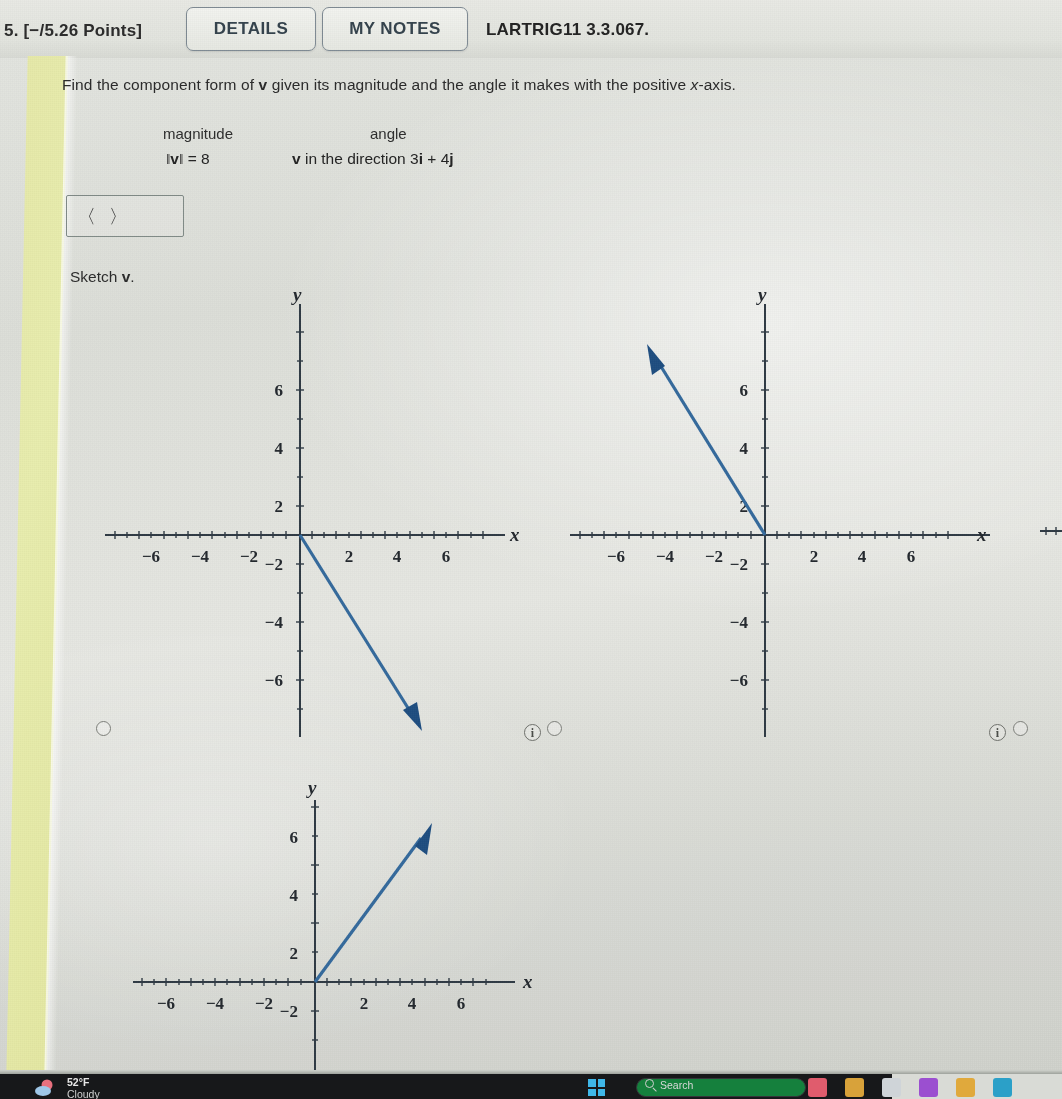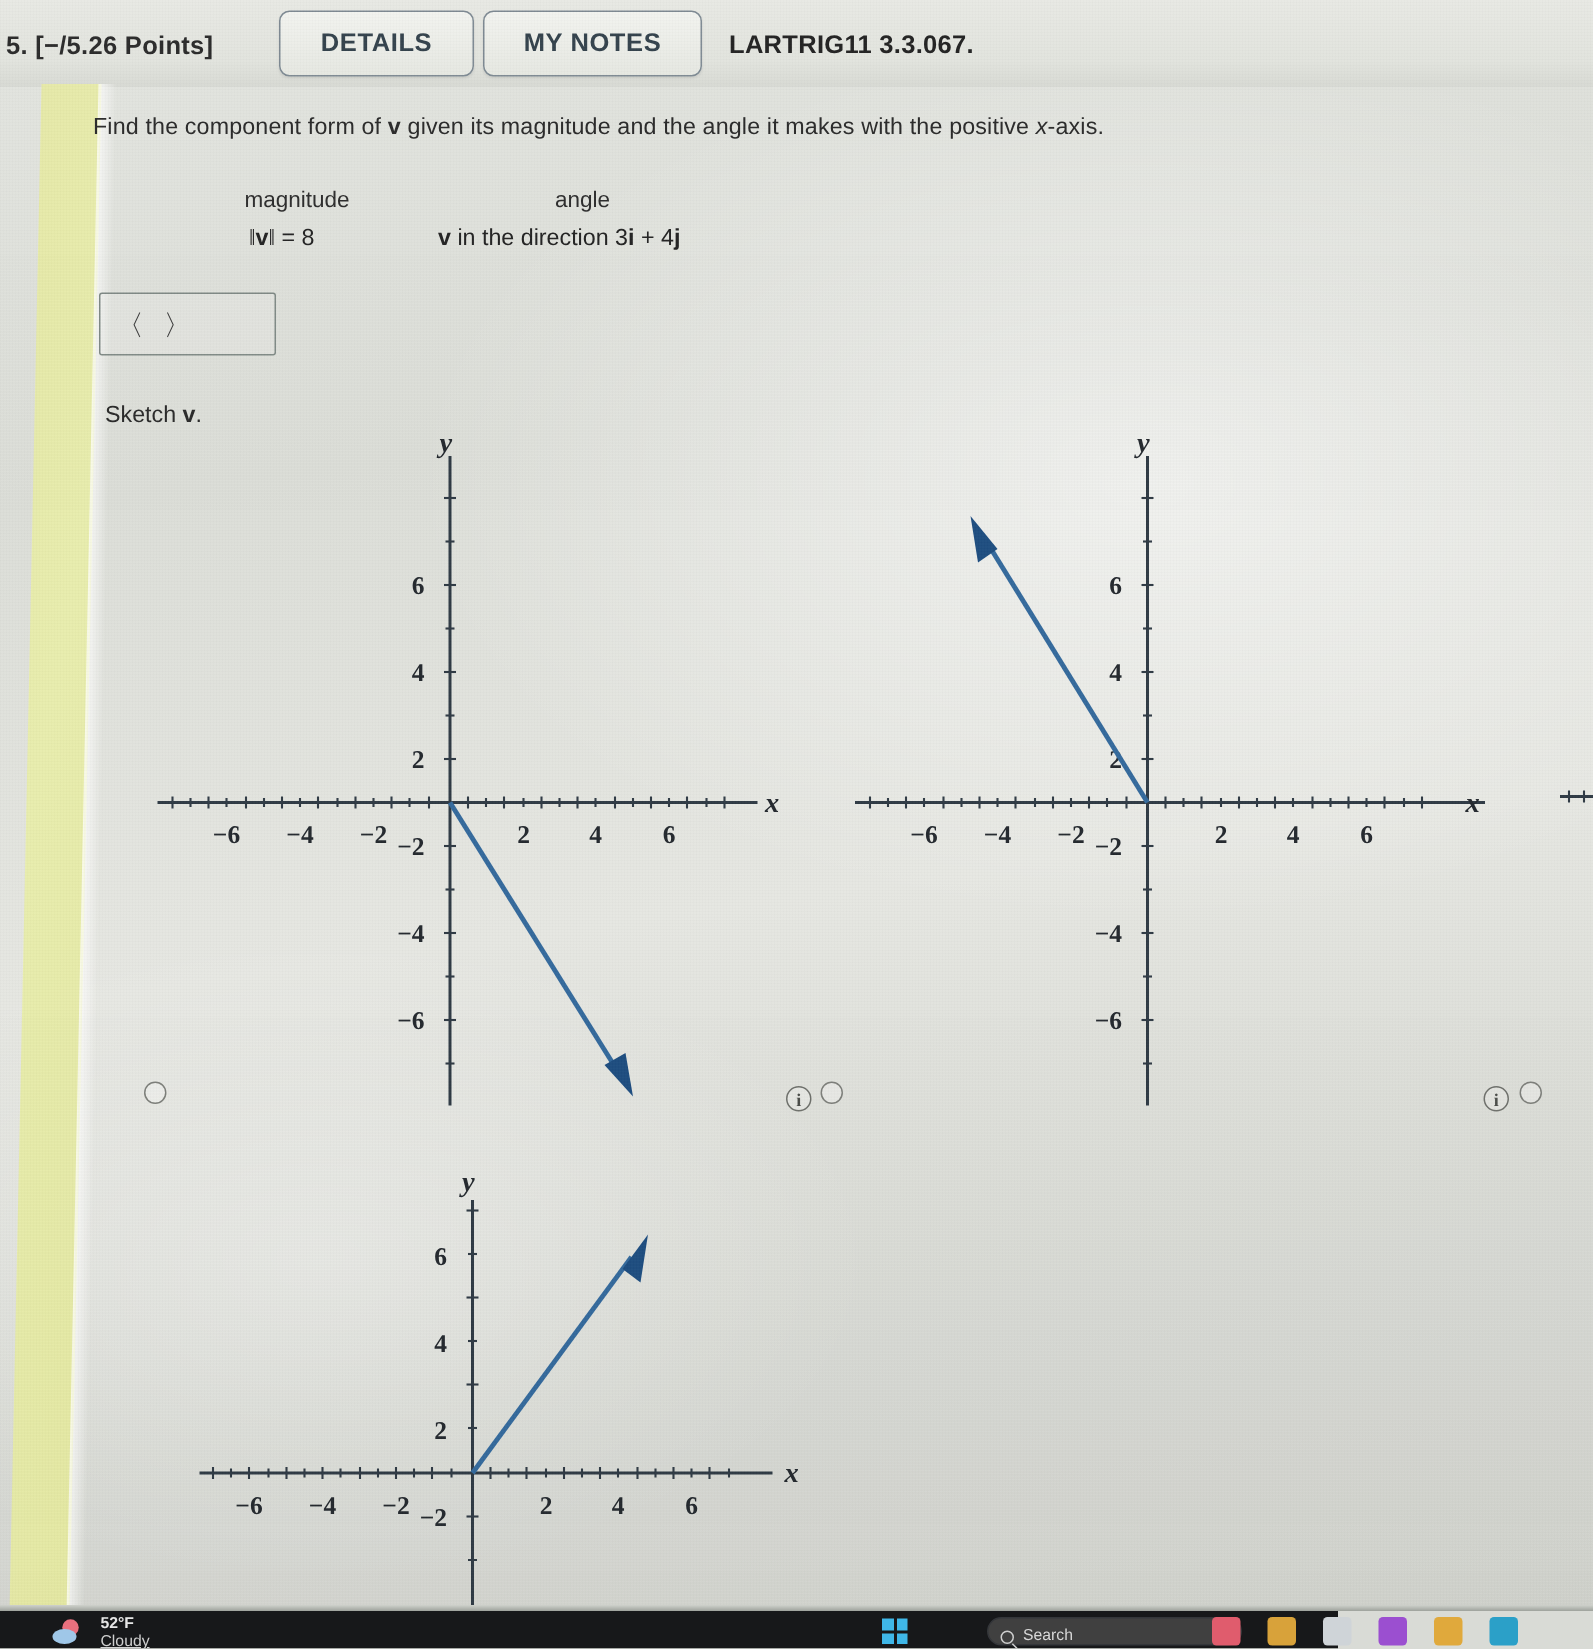--- a/index.html
+++ b/index.html
@@ -135,23 +135,23 @@
   }
   .tb-weather-cond {
     position:absolute; left:67px; top:14px; font-size:10.5px; color:#cfcfcf;text-decoration:underline;
   }
   #tb-start {
     position:absolute; left:588px; top:5px; width:17px; height:17px;
     display:grid; grid-template-columns:1fr 1fr; grid-template-rows:1fr 1fr; gap:2px;
   }
   #tb-start i { background:#3fb7e8; display:block; }
   #tb-search {
-    position:absolute; left:658px; top:4px; width:170px; height:19px;
-    border-radius:10px; background:#404040; border:1px solid #34363a;
-    display:flex; align-items:flex-end; gap:6px; padding-left:8px;
+    position:absolute; left:636px; top:4px; width:170px; height:19px;
+    border-radius:10px; background:#15803d; border:1px solid #34363a;
+    display:flex; align-items:flex-start; gap:6px; padding-left:8px;
   }
   .tb-search-glass {
     width:9px; height:9px; border:1.4px solid #cfcfcf; border-radius:50%;
     position:relative; flex:0 0 auto;
   }
   .tb-search-glass::after {
     content:""; position:absolute; right:-4px; bottom:-3px;
     width:5px; height:1.4px; background:#cfcfcf; transform:rotate(45deg);
   }
   .tb-search-text { font-size:10.5px; color:#d8d8d8; }

